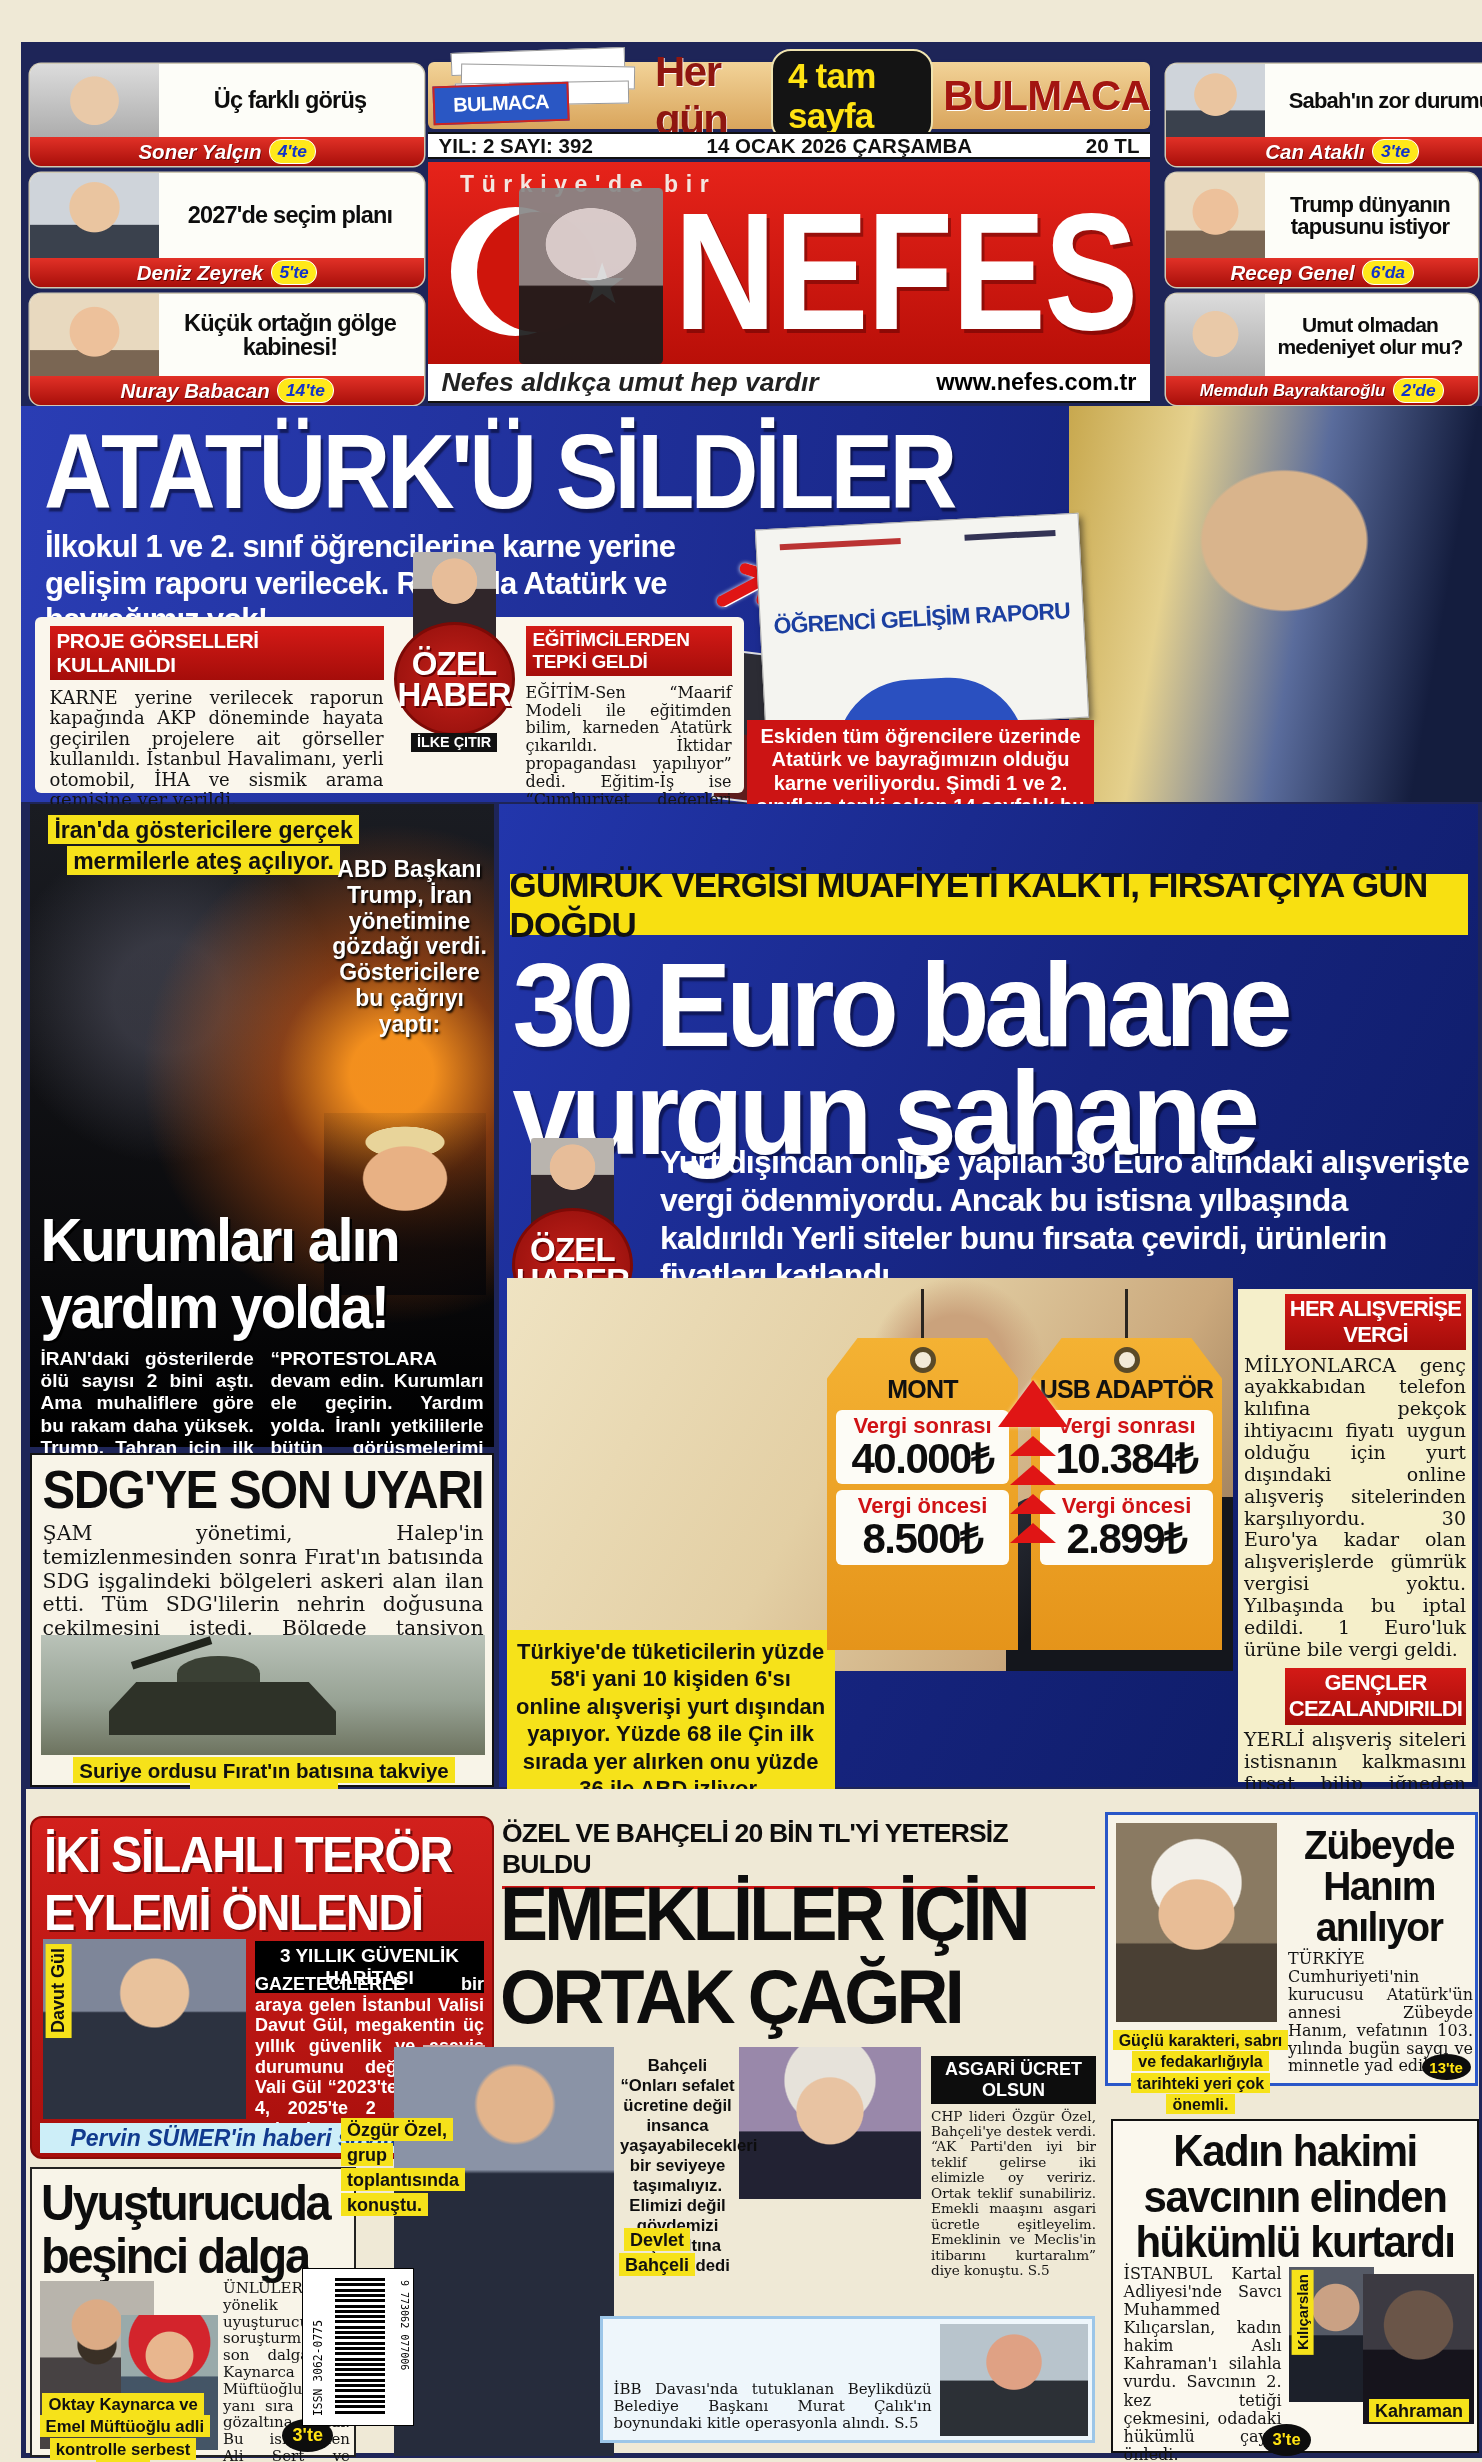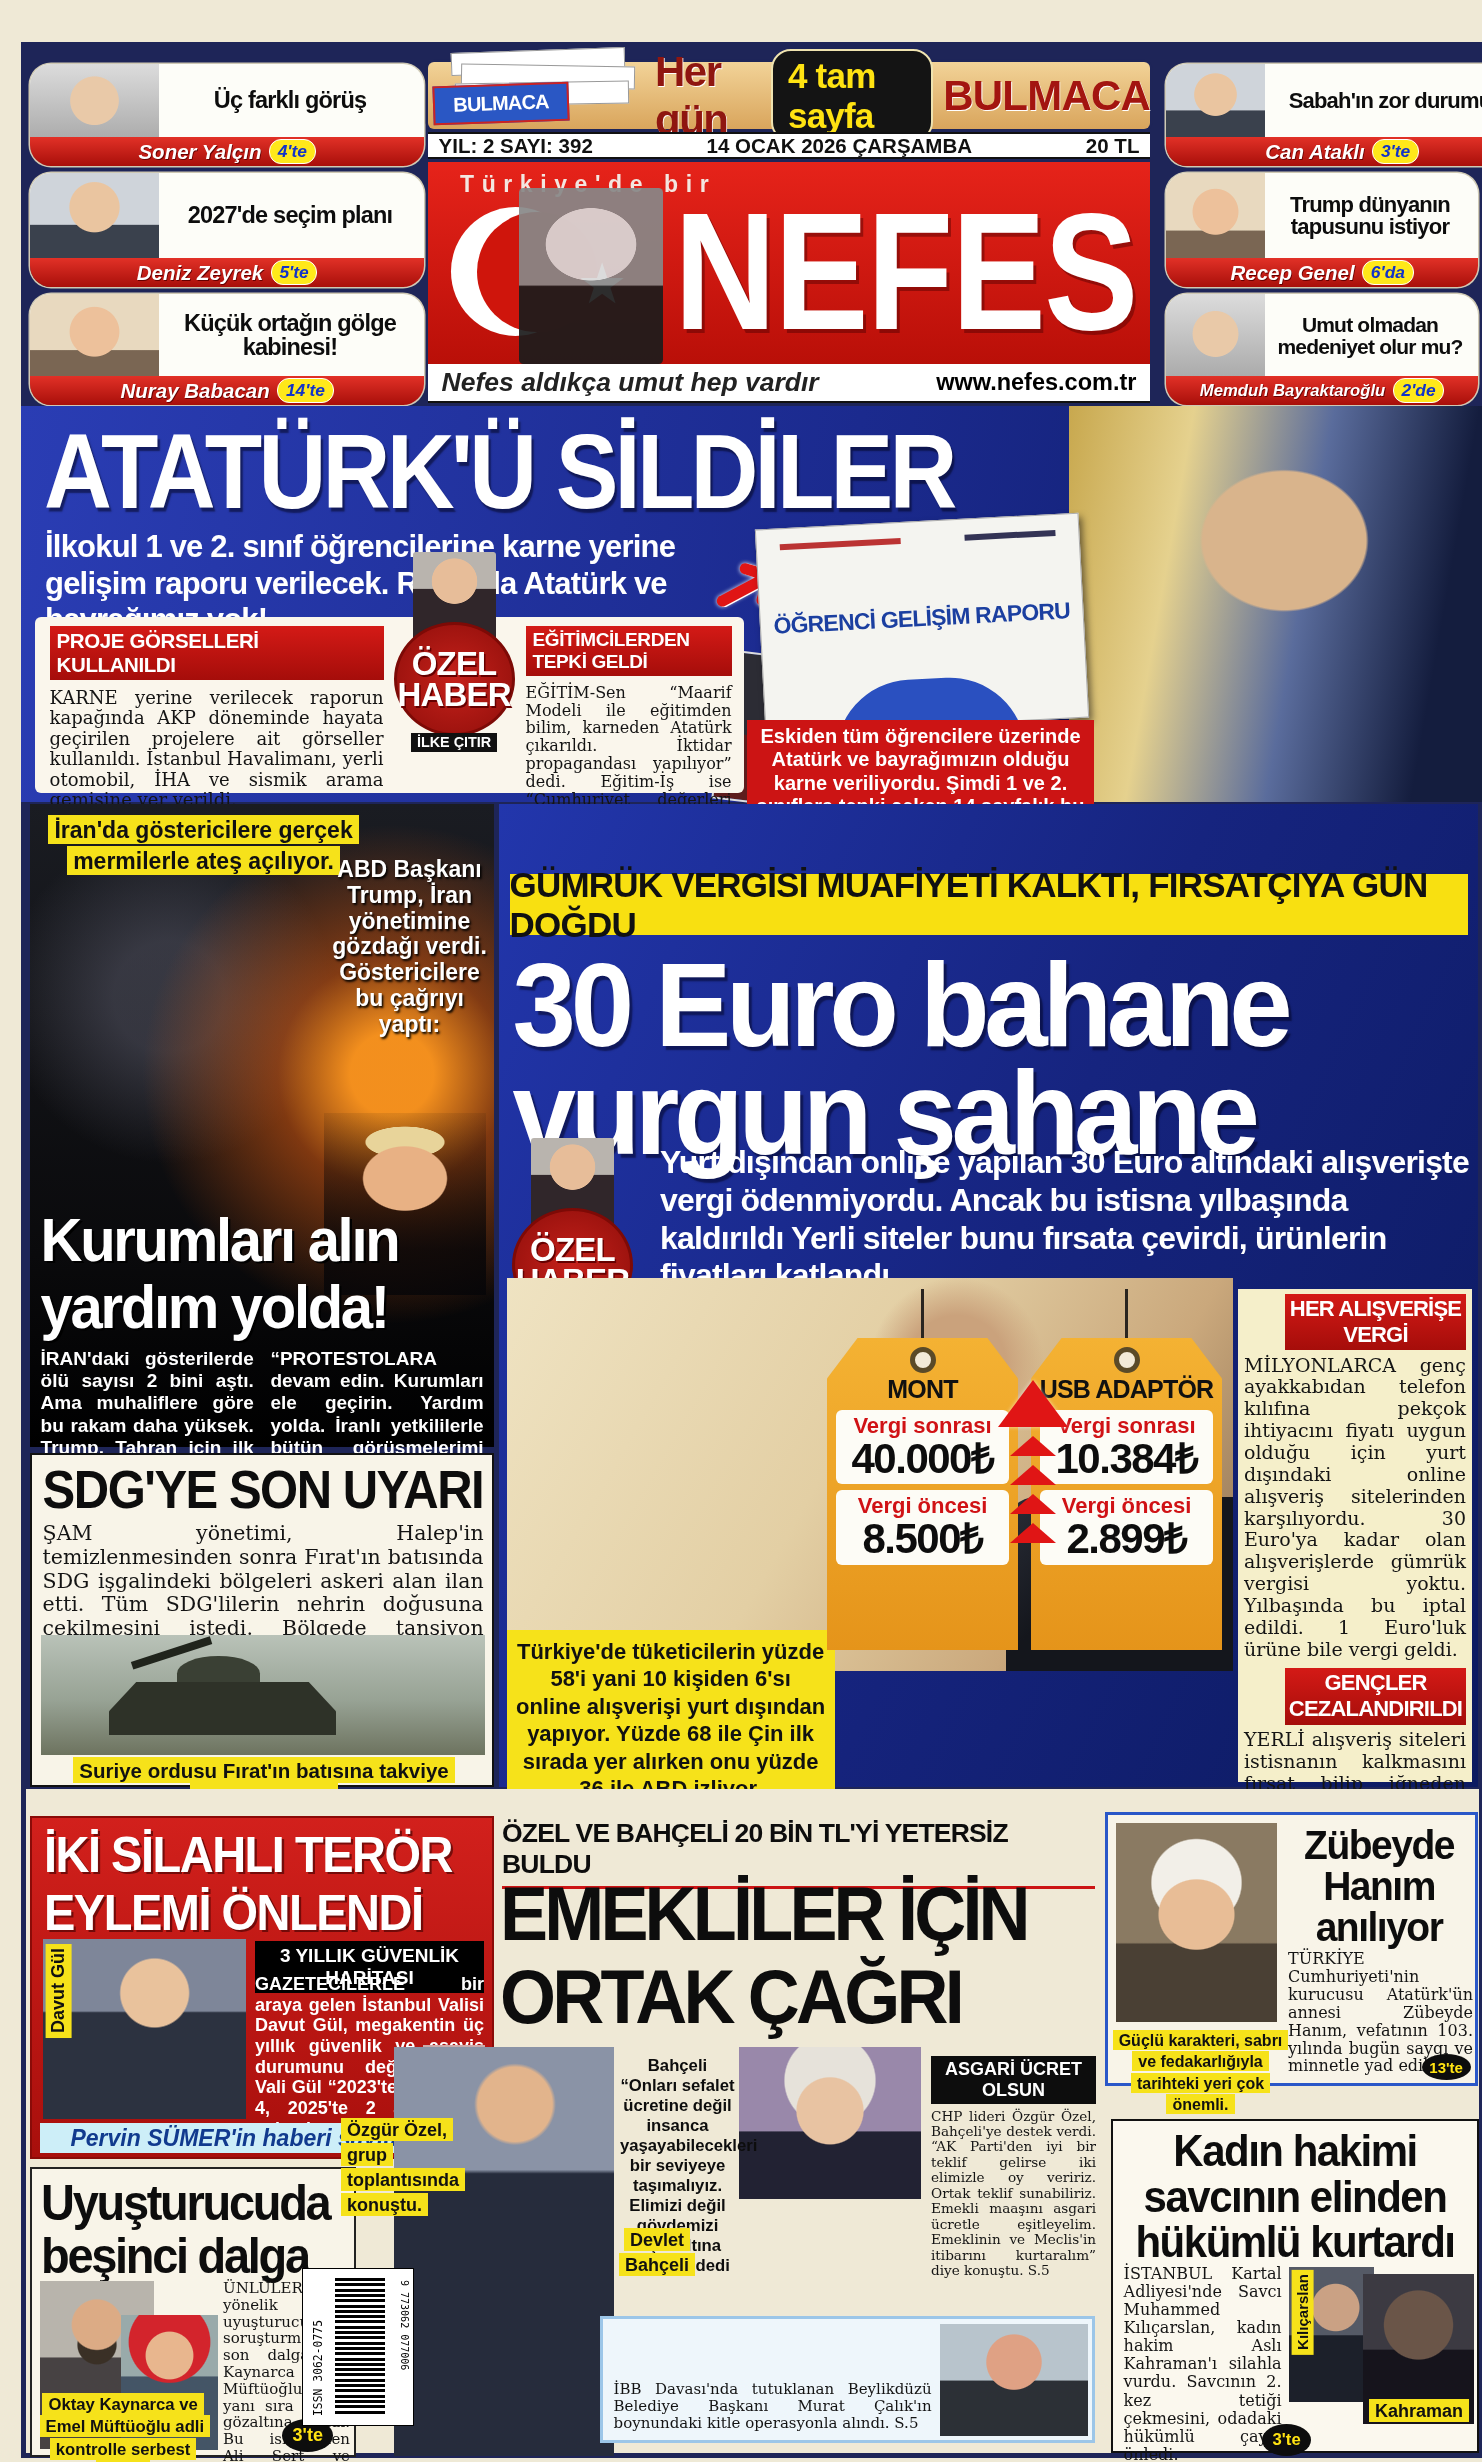--- a/index.html
+++ b/index.html
@@ -6,21 +6,21 @@
   html,body { background:#d8d4c4; }
   body { font-family:"Liberation Sans", sans-serif; }
   #page { position:relative; width:1483px; height:2462px; background:#efe9d6; overflow:hidden; }
   .abs { position:absolute; }
 
   
   .frame { left:21px; top:42px; width:1462px; height:2416px; background:#1e2558; }
   .bottom-cream { left:26px; top:1789px; width:1453px; height:664px; background:#efe9d6; }
 
   
-  .colbox { background:#fdfdf8; border-radius:21px; overflow:hidden; box-shadow:0 0 0 1.5px #cfc9b4; }
+  .colbox { background:#fdfdf8; border-radius:11px; overflow:hidden; box-shadow:0 0 0 1.5px #cfc9b4; }
   .colbox .inner { display:flex; height:100%; }
   .colbox .photo { width:129px; flex:none; }
   .colbox .title { flex:1; display:flex; align-items:center; justify-content:center; text-align:center;
      font-weight:bold; font-size:23.5px; line-height:1.02; color:#0d0d0d; padding:4.5px 6px 32px 3px; letter-spacing:-0.8px;}
   .colbox .strip { position:absolute; left:0; right:0; bottom:0; height:29px;
      background:linear-gradient(#e23127,#a80f0a); display:flex; align-items:center; justify-content:center; gap:7.6px; }
   .colbox .strip .nm { color:#fff; font-weight:bold; font-style:italic; font-size:20.5px; text-shadow:0.8px 0.8px 0 #600; }
   .pgbadge { background:#ffe81a; color:#1233c9; font-weight:bold; font-style:italic; font-size:17.4px;
      border-radius:12px; padding:0.8px 7.6px; border:1.5px solid #fff; }
 
@@ -159,21 +159,21 @@
   .uparrow .head { width:0; height:0; border-left:35px solid transparent; border-right:35px solid transparent;
      border-bottom:47px solid #e01515; filter:drop-shadow(0 0 2.3px rgba(255,255,255,.6)); }
   .uparrow .chev { width:0; height:0; border-left:23px solid transparent; border-right:23px solid transparent;
      border-bottom:20px solid #e01515; margin:9px auto 0; }
   .euro-side { position:absolute; left:739px; top:485px; width:234px; height:493px; background:#f5efca; padding:4.5px 6px; }
   .euro-side .hbar { background:linear-gradient(#d41a16,#a50d0a); color:#fff; font-weight:bold; font-size:22px;
      text-align:center; padding:2.3px 0; margin-bottom:4.5px; letter-spacing:-0.8px;margin-left:41px; }
   .euro-side .seriftext { font-size:19px; line-height:1.15; margin-bottom:7.6px; }
 
   
-  .terror { left:30px; top:1816px; width:464px; height:343px; background:linear-gradient(#d2201c,#a80f0c); border-radius:0; border:2.3px solid #8a0b08; }
+  .terror { left:30px; top:1816px; width:464px; height:343px; background:linear-gradient(#d2201c,#a80f0c); border-radius:12px; border:2.3px solid #8a0b08; }
   .terror-hl { position:absolute; left:12px; color:#fff; font-weight:bold; font-size:47px; letter-spacing:-1.5px;
      transform:scaleY(1.08); transform-origin:top left; white-space:nowrap; text-shadow:2.3px 2.3px 0 rgba(60,0,0,.6); }
   .gul-photo { position:absolute; left:10.6px; top:121px; width:203px; height:180px;
      background:radial-gradient(circle at 55% 30%, #e9c29c 0 20%, transparent 21%),
                 linear-gradient(#7e8699 40%, #2c3240 41%); }
   .vlabel-y { position:absolute; background:#f6e21a; color:#111; font-weight:bold; font-size:18px; padding:4.5px 2.3px;
      writing-mode:vertical-rl; transform:rotate(180deg); }
   .terror-sub { position:absolute; left:223px; top:123px; width:229px; background:#000; color:#fff; font-weight:bold;
      font-size:19px; text-align:center; padding:3.8px 0; }
   .terror-body { position:absolute; left:223px; top:156px; width:229px; color:#fff; font-weight:bold; font-size:18px;

